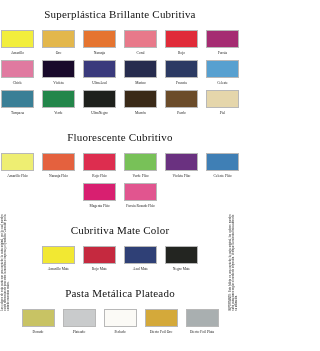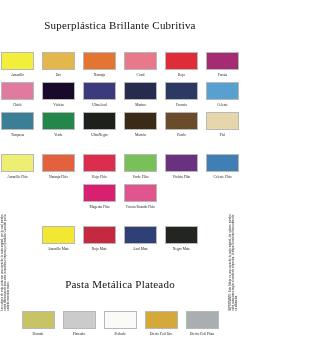--- a/index.html
+++ b/index.html
@@ -14,21 +14,21 @@
     position: relative;
     width: 240px; height: 351px;
     background: #ffffff;
   }
   .section-title {
     text-align: center;
     font-family: "Liberation Serif", serif;
     font-size: 11px;
     color: #111111;
     letter-spacing: 0.2px;
-    margin: 15px;
+    margin: 4px;
     padding: 0;
     line-height: 13px;
   }
   .swatch-row {
     display: flex;
     justify-content: center;
     align-items: flex-start;
     gap: 8px;
     margin: 0 auto;
   }
@@ -163,20 +163,21 @@
       </div>
       <div class="swatch-cell">
         <div class="chip" style="background: rgb(229, 214, 171);"></div>
         <div class="chip-label">Piel</div>
       </div>
     </div>
   </div>
 
   <div class="block">
     <div class="gap-lg"></div>
+    <div class="section-title">Fluorescente Cubritivo</div>
     <div class="gap-sm"></div>
     <div class="swatch-row">
       <div class="swatch-cell">
         <div class="chip" style="background: rgb(238, 238, 114);"></div>
         <div class="chip-label">Amarillo Flúo</div>
       </div>
       <div class="swatch-cell">
         <div class="chip" style="background: rgb(228, 97, 62);"></div>
         <div class="chip-label">Naranja Flúo</div>
       </div>
@@ -205,20 +206,21 @@
       </div>
       <div class="swatch-cell">
         <div class="chip" style="background: rgb(225, 85, 143);"></div>
         <div class="chip-label">Fucsia Rosado Flúo</div>
       </div>
     </div>
   </div>
 
   <div class="block">
     <div class="gap-lg"></div>
+    <div class="section-title">Cubritiva Mate Color</div>
     <div class="gap-sm"></div>
     <div class="swatch-row">
       <div class="swatch-cell">
         <div class="chip" style="background: rgb(242, 232, 50);"></div>
         <div class="chip-label">Amarillo Mate</div>
       </div>
       <div class="swatch-cell">
         <div class="chip" style="background: rgb(197, 41, 63);"></div>
         <div class="chip-label">Rojo Mate</div>
       </div>

